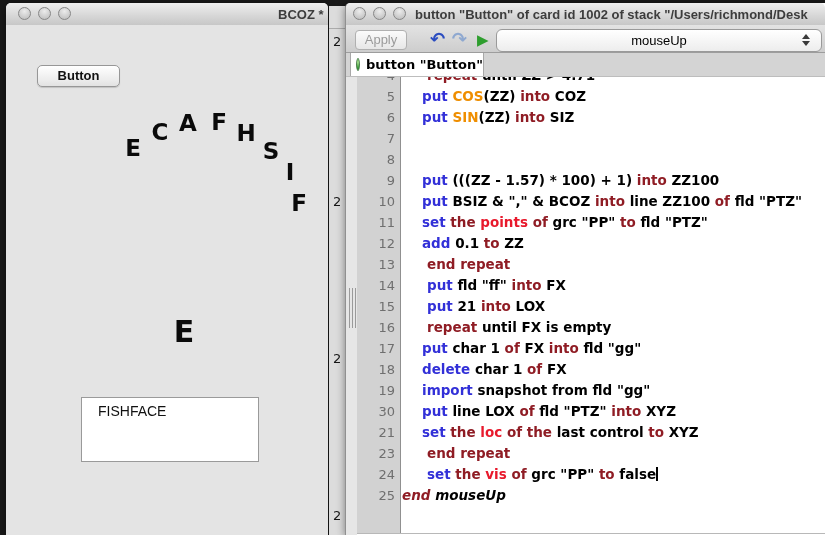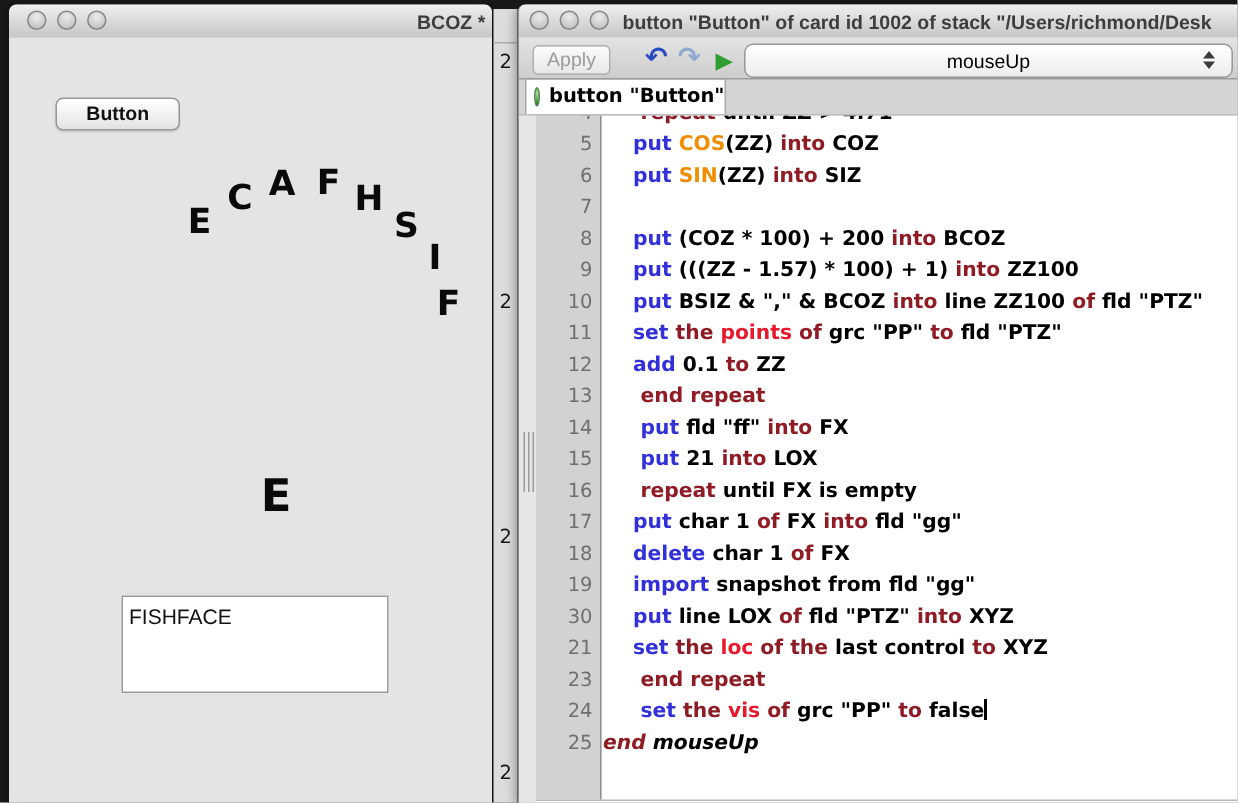--- a/index.html
+++ b/index.html
@@ -33,21 +33,21 @@
     font-size:13px;font-weight:600;color:#111;text-align:center;line-height:20px;
     box-shadow:0 1px 1px rgba(0,0,0,.15);
   }
   .arc-letter{position:absolute;transform:translate(-50%,-50%);
     font-family:"DejaVu Sans",sans-serif;font-weight:700;font-size:23px;color:#0a0a0a;}
   .big-letter{position:absolute;transform:translate(-50%,-50%);
     font-family:"DejaVu Sans",sans-serif;font-weight:700;font-size:30px;color:#0a0a0a;}
   .wavy-field{
     position:absolute;left:75px;top:372px;width:178px;height:65px;
     background:#ffffff;border:1px solid #9a9a9a;box-sizing:border-box;
-    font-size:14px;color:#111;padding:5px 4px;font-weight:500;
+    font-size:14px;color:#111;padding:5px 16px;font-weight:500;
   }
 
   
   #sliver{position:absolute;left:329px;top:6px;width:16px;height:529px;background:#dcdcdc;}
   #sliver .topline{position:absolute;left:0;right:0;top:22px;height:1px;background:#ababab;}
   .sliver-digit{position:absolute;left:4px;font-size:13px;color:#161616;font-family:"DejaVu Sans",sans-serif;}
 
   
   #editor-window{left:345px;top:3px;width:480px;height:532px;background:#ffffff;border-radius:5px 0 0 0;border-left:1px solid #909090;box-sizing:border-box;}
   #editor-title{left:69px;width:405px;overflow:hidden;}
@@ -183,21 +183,21 @@
           <span></span>
           <span></span>
           <span></span>
         </span>
     </div>
     <div id="code-lines">
         <div class="crow"><span class="lnum">4</span><span class="lcode ind1"><span class="tk-kw">repeat</span><span class="tk-pl"> until ZZ &gt; 4.71</span></span></div>
         <div class="crow"><span class="lnum">5</span><span class="lcode ind2"><span class="tk-cmd">put</span><span class="tk-pl"> </span><span class="tk-fn">COS</span><span class="tk-pl">(ZZ) </span><span class="tk-kw">into</span><span class="tk-pl"> COZ</span></span></div>
         <div class="crow"><span class="lnum">6</span><span class="lcode ind2"><span class="tk-cmd">put</span><span class="tk-pl"> </span><span class="tk-fn">SIN</span><span class="tk-pl">(ZZ) </span><span class="tk-kw">into</span><span class="tk-pl"> SIZ</span></span></div>
         <div class="crow"><span class="lnum">7</span></div>
-        <div class="crow"><span class="lnum">8</span><span class="lcode ind2"><span class="tk-cmd">put</span><span class="tk-pl"> (COZ * 100) + 200 </span><span class="tk-kw">into</span><span class="tk-pl"> BCOZ</span></span></div>
+        <div class="crow"><span class="lnum">8</span></div>
         <div class="crow"><span class="lnum">9</span><span class="lcode ind2"><span class="tk-cmd">put</span><span class="tk-pl"> (((ZZ - 1.57) * 100) + 1) </span><span class="tk-kw">into</span><span class="tk-pl"> ZZ100</span></span></div>
         <div class="crow"><span class="lnum">10</span><span class="lcode ind2"><span class="tk-cmd">put</span><span class="tk-pl"> BSIZ &amp; "," &amp; BCOZ </span><span class="tk-kw">into</span><span class="tk-pl"> line ZZ100 </span><span class="tk-kw">of</span><span class="tk-pl"> fld "PTZ"</span></span></div>
         <div class="crow"><span class="lnum">11</span><span class="lcode ind2"><span class="tk-cmd">set</span><span class="tk-pl"> </span><span class="tk-kw">the</span><span class="tk-pl"> </span><span class="tk-prop">points</span><span class="tk-pl"> </span><span class="tk-kw">of</span><span class="tk-pl"> grc "PP" </span><span class="tk-kw">to</span><span class="tk-pl"> fld "PTZ"</span></span></div>
         <div class="crow"><span class="lnum">12</span><span class="lcode ind2"><span class="tk-cmd">add</span><span class="tk-pl"> 0.1 </span><span class="tk-kw">to</span><span class="tk-pl"> ZZ</span></span></div>
         <div class="crow"><span class="lnum">13</span><span class="lcode ind1"><span class="tk-kw">end repeat</span></span></div>
         <div class="crow"><span class="lnum">14</span><span class="lcode ind1"><span class="tk-cmd">put</span><span class="tk-pl"> fld "ff" </span><span class="tk-kw">into</span><span class="tk-pl"> FX</span></span></div>
         <div class="crow"><span class="lnum">15</span><span class="lcode ind1"><span class="tk-cmd">put</span><span class="tk-pl"> 21 </span><span class="tk-kw">into</span><span class="tk-pl"> LOX</span></span></div>
         <div class="crow"><span class="lnum">16</span><span class="lcode ind1"><span class="tk-kw">repeat</span><span class="tk-pl"> until FX is empty</span></span></div>
         <div class="crow"><span class="lnum">17</span><span class="lcode ind2"><span class="tk-cmd">put</span><span class="tk-pl"> char 1 </span><span class="tk-kw">of</span><span class="tk-pl"> FX </span><span class="tk-kw">into</span><span class="tk-pl"> fld "gg"</span></span></div>
         <div class="crow"><span class="lnum">18</span><span class="lcode ind2"><span class="tk-cmd">delete</span><span class="tk-pl"> char 1 </span><span class="tk-kw">of</span><span class="tk-pl"> FX</span></span></div>

